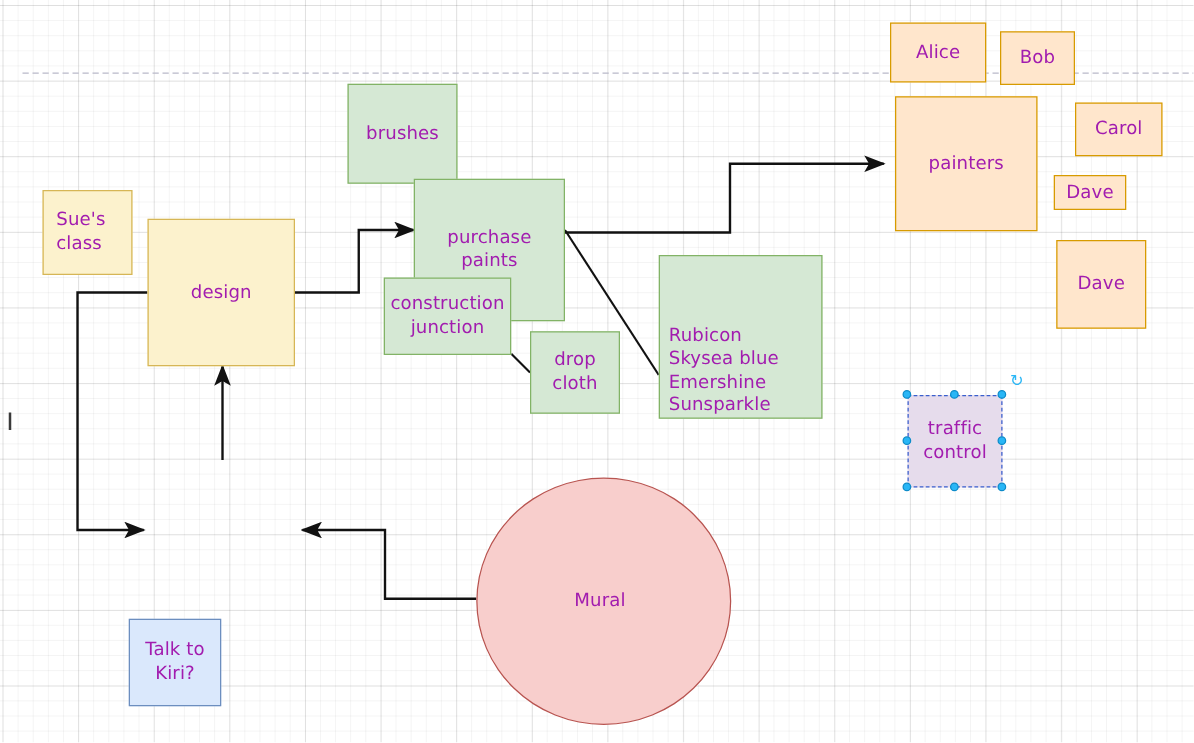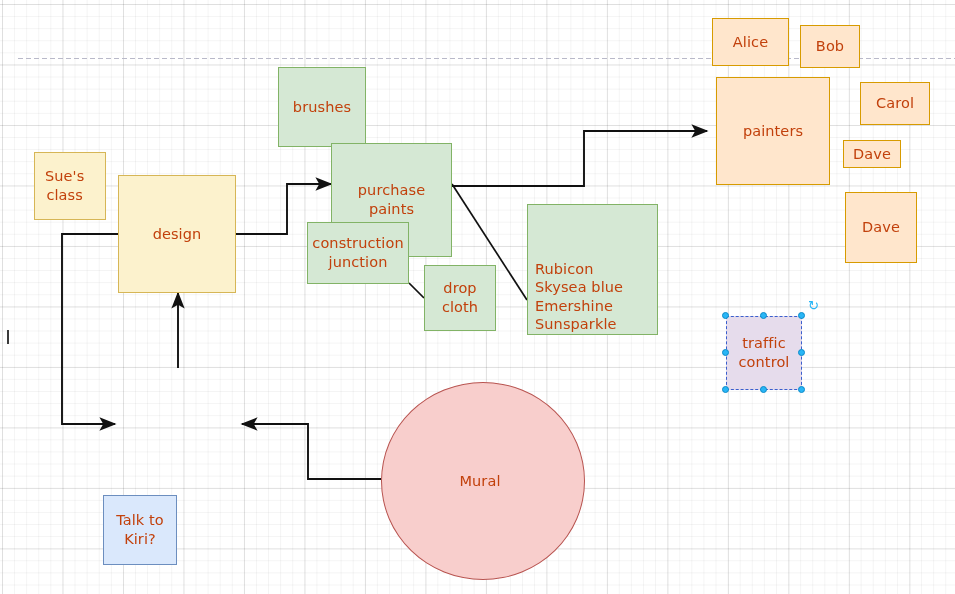--- a/index.html
+++ b/index.html
@@ -18,21 +18,21 @@
     background-position:2px 4px, 2px 4px, 2px 4px, 2px 4px;
   }
   .node{
     position:absolute;
     box-sizing:border-box;
     display:flex;
     align-items:center;
     justify-content:center;
     text-align:center;
     font-size:14.5px;
-    color:#c2410c;
+    color:#a21caf;
     line-height:1.28;
     white-space:pre-line;
     letter-spacing:0.1px;
   }
   .node.left{justify-content:flex-start;text-align:left;}
   .yellow{background:#fcf2cd;border:1.6px solid #d6b656;}
   .green {background:#d5e8d4;border:1.6px solid #82b366;}
   .blue  {background:#dae8fc;border:1.6px solid #6c8ebf;}
   .orange{background:#ffe6cc;border:1.6px solid #d79b00;}
   .pink  {background:#f8cecc;border:1.6px solid #b85450;border-radius:50%;}
@@ -73,21 +73,21 @@
 
     <path class="plain" d="M409,283 L424,298"></path>
 
     <path class="edge" d="M178,368 L178,293" marker-end="url(#arrowhead)"></path>
 
     <path class="edge" d="M118,234 L62,234 L62,424 L115,424" marker-end="url(#arrowhead)"></path>
 
     <path class="edge" d="M381,479 L308,479 L308,424 L242,424" marker-end="url(#arrowhead)"></path>
   </svg>
 
-  <div class="node yellow left" style="left:34px;top:152px;width:72px;height:68px;padding-left:10px;text-align:center;">
+  <div class="node yellow left" style="left:34px;top:152px;width:72px;height:68px;padding-left:10px;">
     <span>Sue's
 class</span>
   </div>
 
   <div class="node yellow" style="left:118px;top:175px;width:118px;height:118px;">
     <span>design</span>
   </div>
 
   <div class="node green" style="left:278px;top:67px;width:88px;height:80px;">
     <span>brushes</span>

